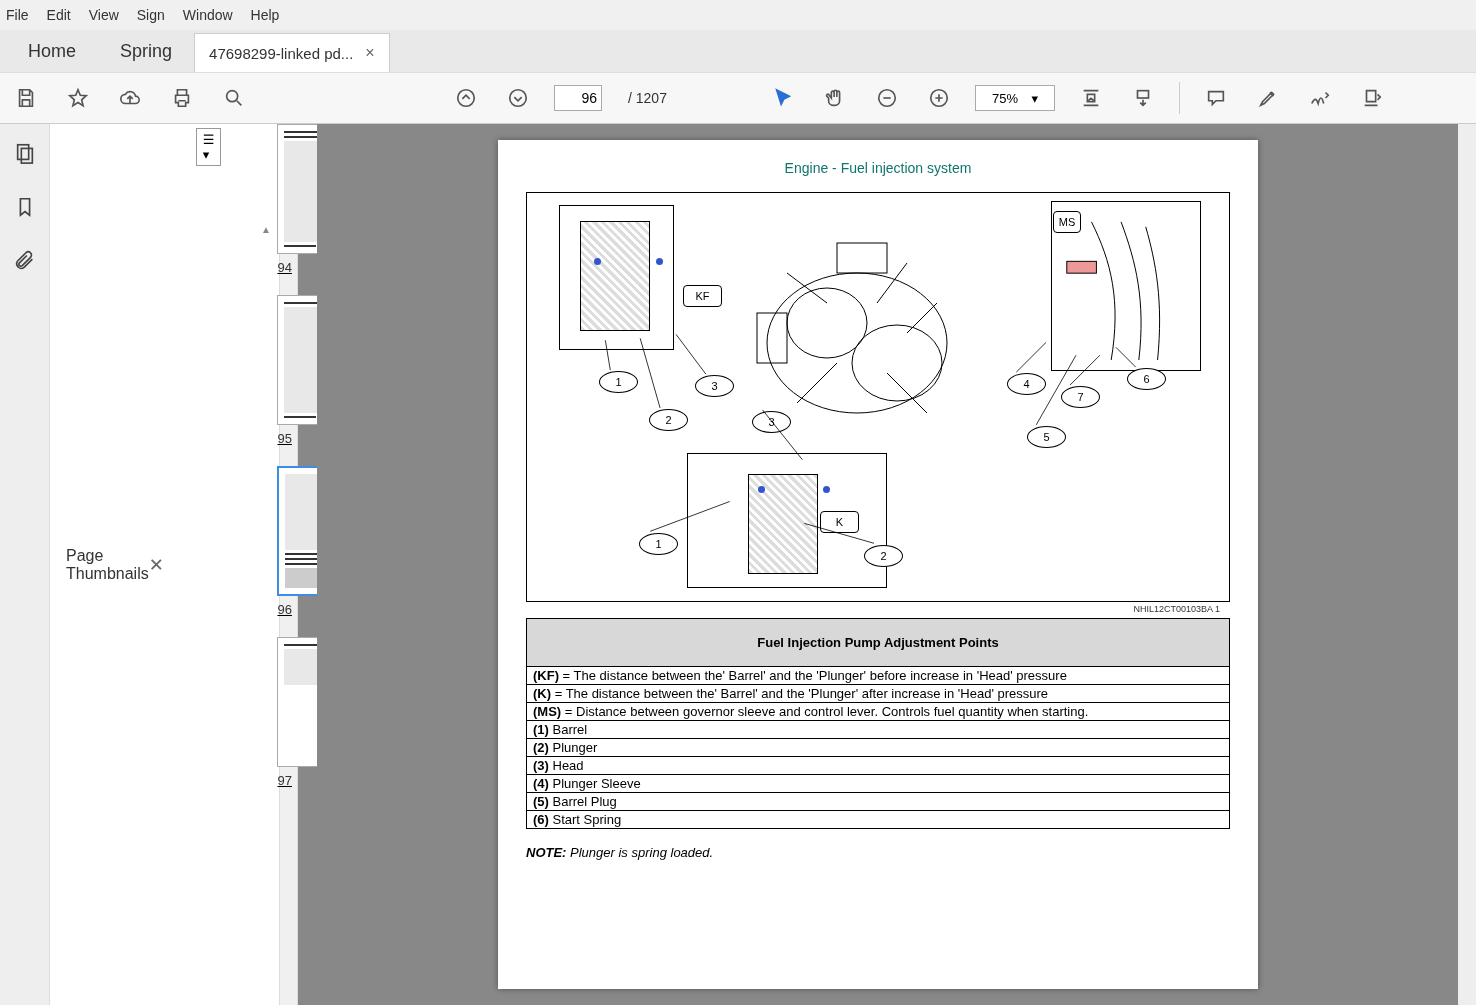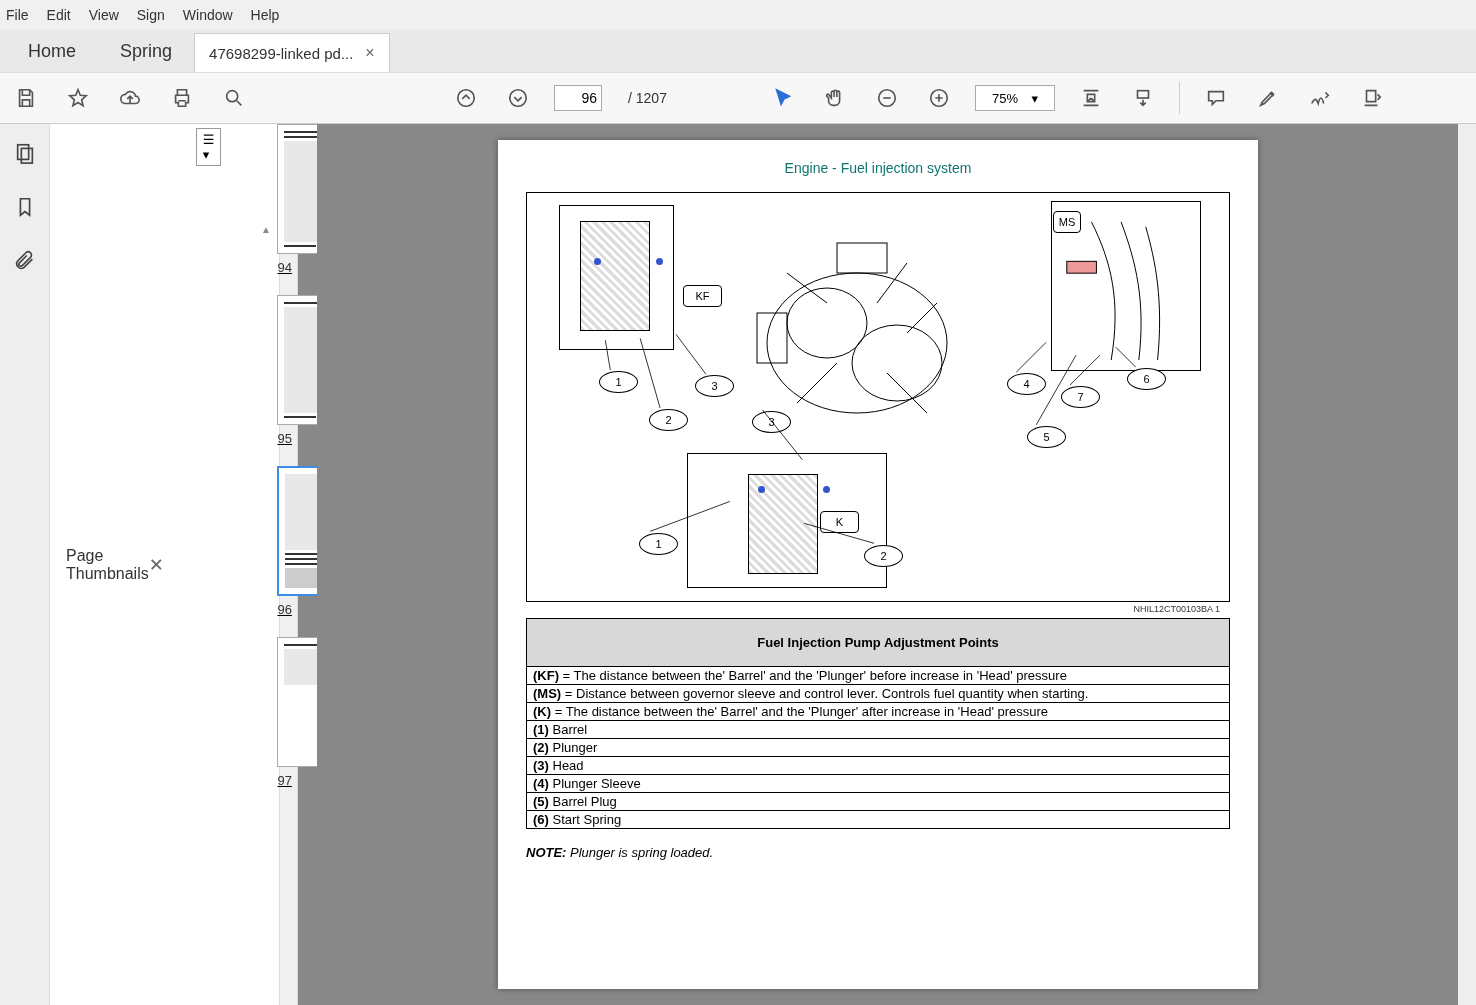--- a/index.html
+++ b/index.html
@@ -302,24 +302,24 @@
 
       <table class="adj-table">
         <tbody>
             <tr>
               <th>Fuel Injection Pump Adjustment Points</th>
             </tr>
         <tr>
               <td><b>(KF)</b><span> = The distance between the' Barrel' and the 'Plunger' before increase in 'Head' pressure</span></td>
             </tr>
         <tr>
+              <td><b>(K)</b><span> = The distance between the' Barrel' and the 'Plunger' after increase in 'Head' pressure</span></td>
+            </tr>
+        <tr>
               <td><b>(MS)</b><span> = Distance between governor sleeve and control lever. Controls fuel quantity when starting.</span></td>
-            </tr>
-        <tr>
-              <td><b>(K)</b><span> = The distance between the' Barrel' and the 'Plunger' after increase in 'Head' pressure</span></td>
             </tr>
         <tr>
               <td><b>(1)</b><span> Barrel</span></td>
             </tr>
         <tr>
               <td><b>(2)</b><span> Plunger</span></td>
             </tr>
         <tr>
               <td><b>(3)</b><span> Head</span></td>
             </tr>

